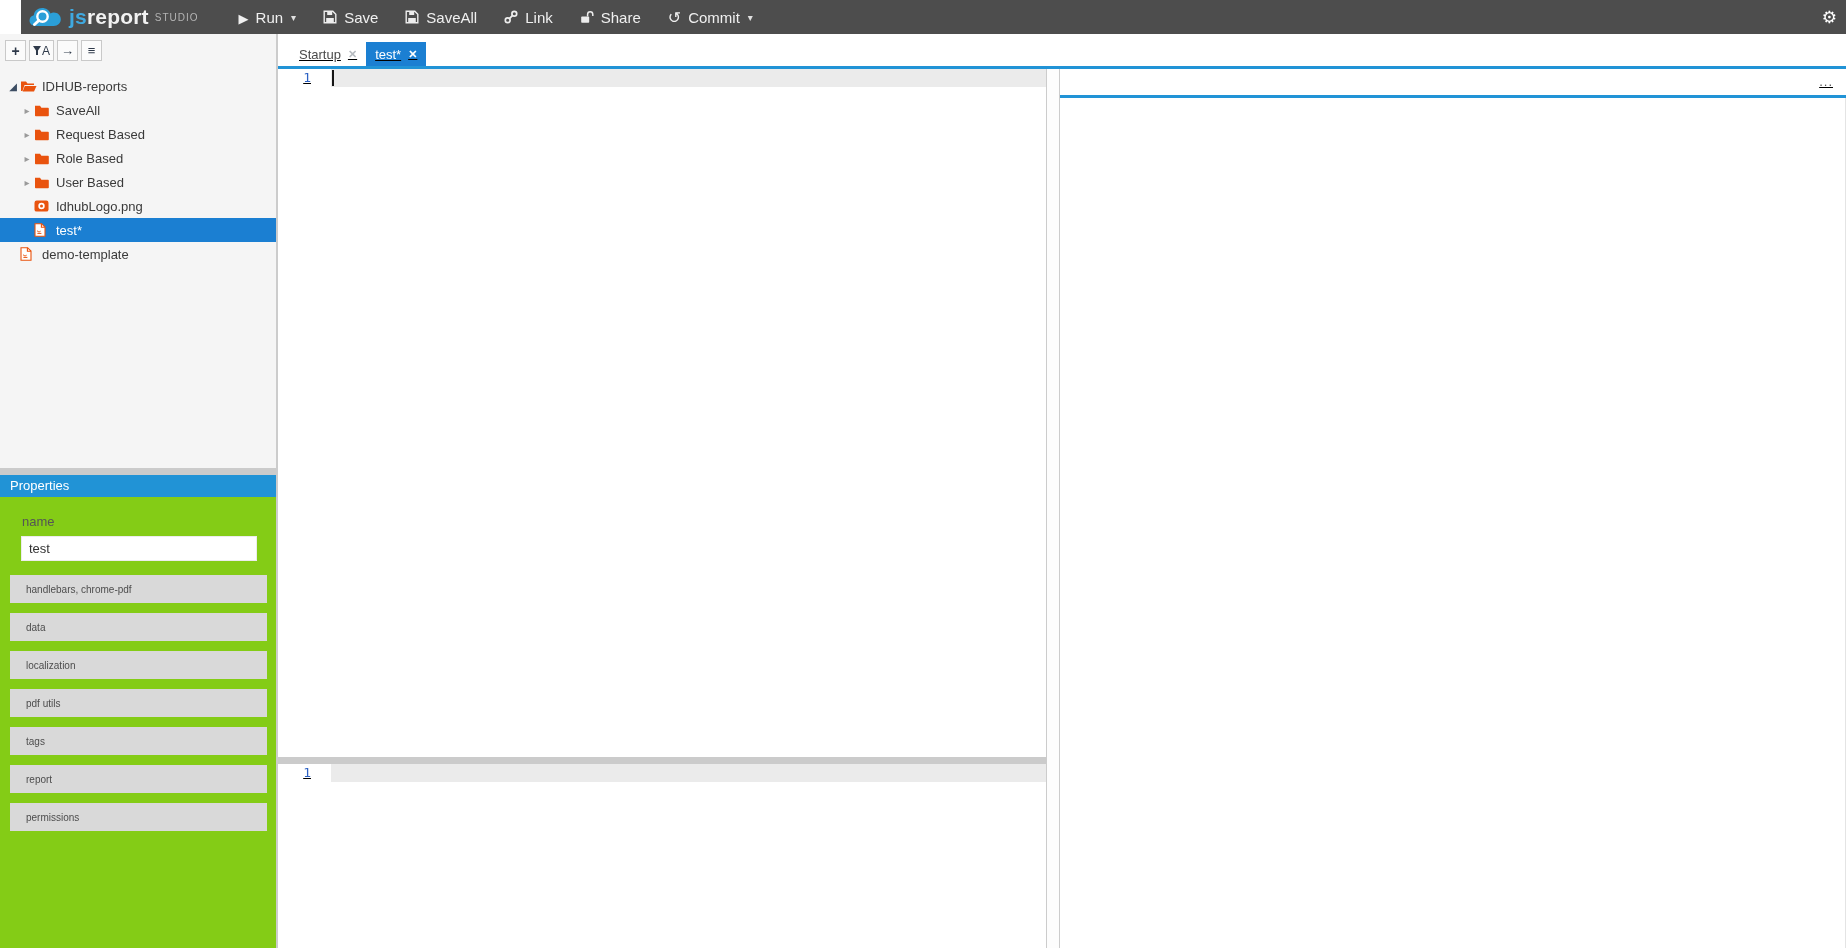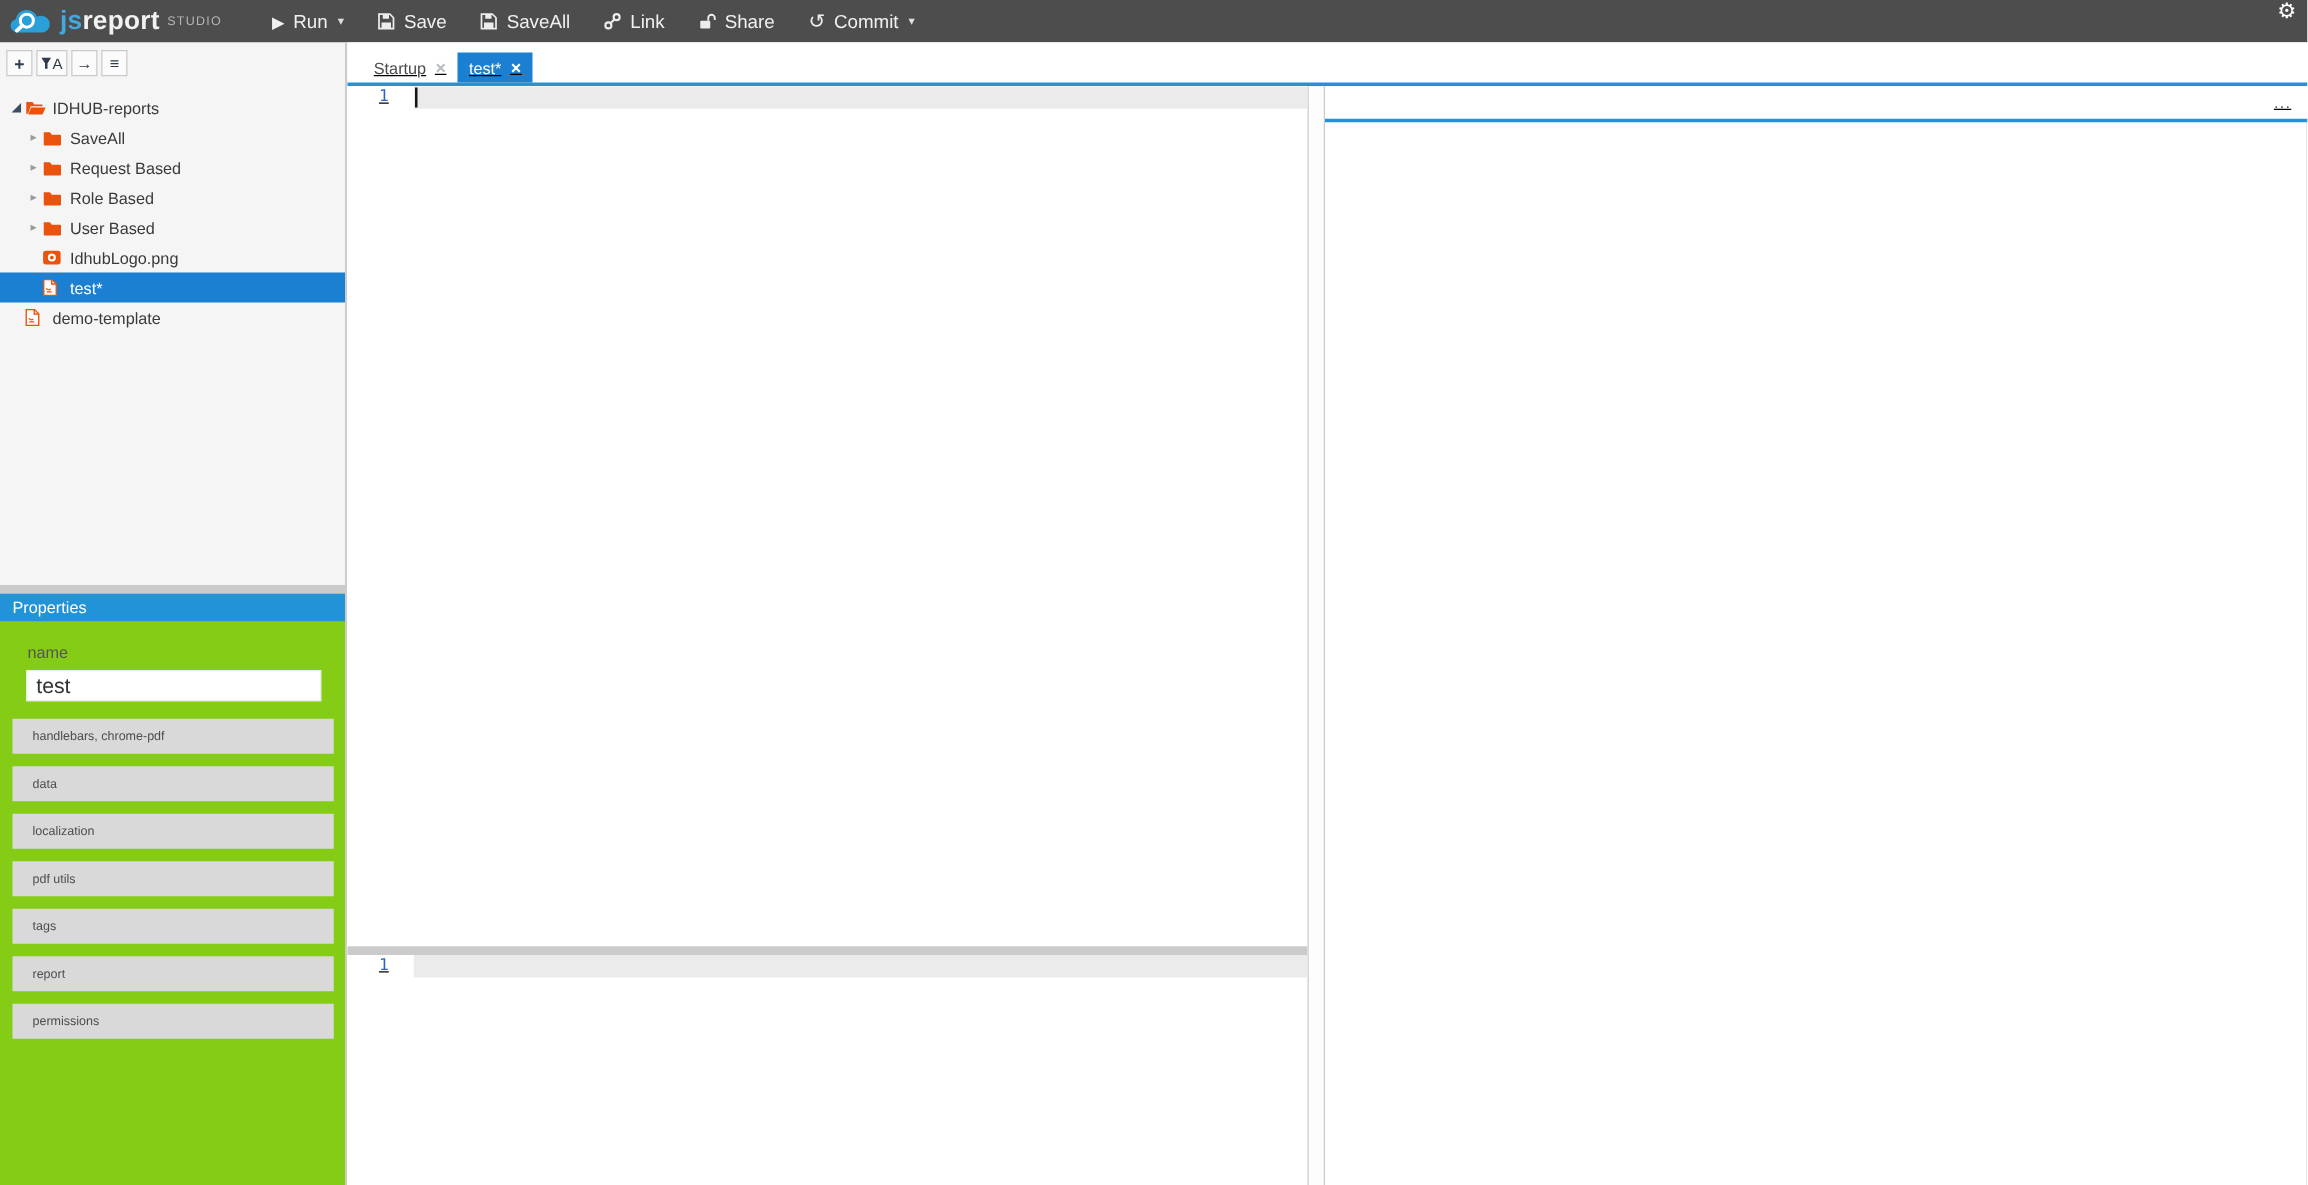--- a/index.html
+++ b/index.html
@@ -1,20 +1,20 @@
 <!DOCTYPE html>
 <html><head>
 <meta charset="utf-8">
 <style>
   * { box-sizing: border-box; margin: 0; padding: 0; }
   html, body { width: 1846px; height: 948px; overflow: hidden; }
   body { font-family: "Liberation Sans", sans-serif; background: #fff; }
 
   
-  .topbar { height: 34px; background: #4d4d4d; display: flex; color: #ededed; }
+  .topbar { height: 34px; background: #4d4d4d; display: flex; align-items: center; color: #ededed; margin-left: 21px; }
   .logo-area { display: flex; align-items: center; padding-left: 7px; }
   .logo-mark { width: 36px; height: 26px; margin-right: 5px; }
   .brand { font-size: 21px; letter-spacing: .2px; }
   .brand-js { color: #3fa9e0; font-weight: bold; }
   .brand-report { color: #f2f2f2; font-weight: bold; }
   .brand-studio { font-size: 10px; color: #b4b4b4; margin-left: 6px; letter-spacing: 1px; }
   .top-nav { display: flex; align-items: center; margin-left: 40px; }
   .top-btn { display: flex; align-items: center; gap: 7px; margin-right: 27px; font-size: 15px; color: #f0f0f0; cursor: pointer; }
   .top-btn .glyph { font-size: 13px; line-height: 1; }
   .top-btn svg { display: block; }
@@ -43,21 +43,21 @@
   .ticon svg { display: block; }
   .tlabel { margin-left: 2px; white-space: nowrap; }
 
   .h-splitter { height: 7px; background: #cbcbcb; cursor: row-resize; }
 
   .props { flex: 1; display: flex; flex-direction: column; background: #84cc16; }
   .props-header { height: 22px; background: #2193d6; color: #fff; font-size: 13px; line-height: 22px; padding-left: 10px; }
   .props-body { padding-top: 17px; }
   .name-label { margin-left: 22px; font-size: 13px; color: #555; display: block; }
   .name-input { margin: 7px 0 0 21px; width: 236px; height: 25px; border: 1px solid #ececec; background: #fff;
-                font-size: 17px; color: #333; padding-left: 7px; font-family: "Liberation Sans", sans-serif; outline: none; }
+                font-size: 13px; color: #333; padding-left: 7px; font-family: "Liberation Sans", sans-serif; outline: none; }
   .sections { margin-top: 14px; }
   .section-bar { height: 28px; background: #d9d9d9; margin: 0 9px 10px 10px; display: flex; align-items: center;
                  padding-left: 16px; font-size: 10px; color: #4d4d4d; cursor: pointer; }
 
   
   .main-region { flex: 1; display: flex; flex-direction: column; background: #fff; min-width: 0; text-decoration: underline; }
   .tabbar { height: 35px; border-bottom: 3px solid #2193d6; display: flex; align-items: flex-end; padding-left: 12px; background: #fff; flex: none; }
   .tab { height: 24px; display: inline-flex; align-items: center; padding: 0 9px; font-size: 13px; color: #4a4a4a; gap: 7px; cursor: pointer; }
   .tab .close { color: #b6bbc0; font-size: 11px; font-weight: bold; cursor: pointer; }
   .tab.active { background: #1b7fd2; color: #fff; }

